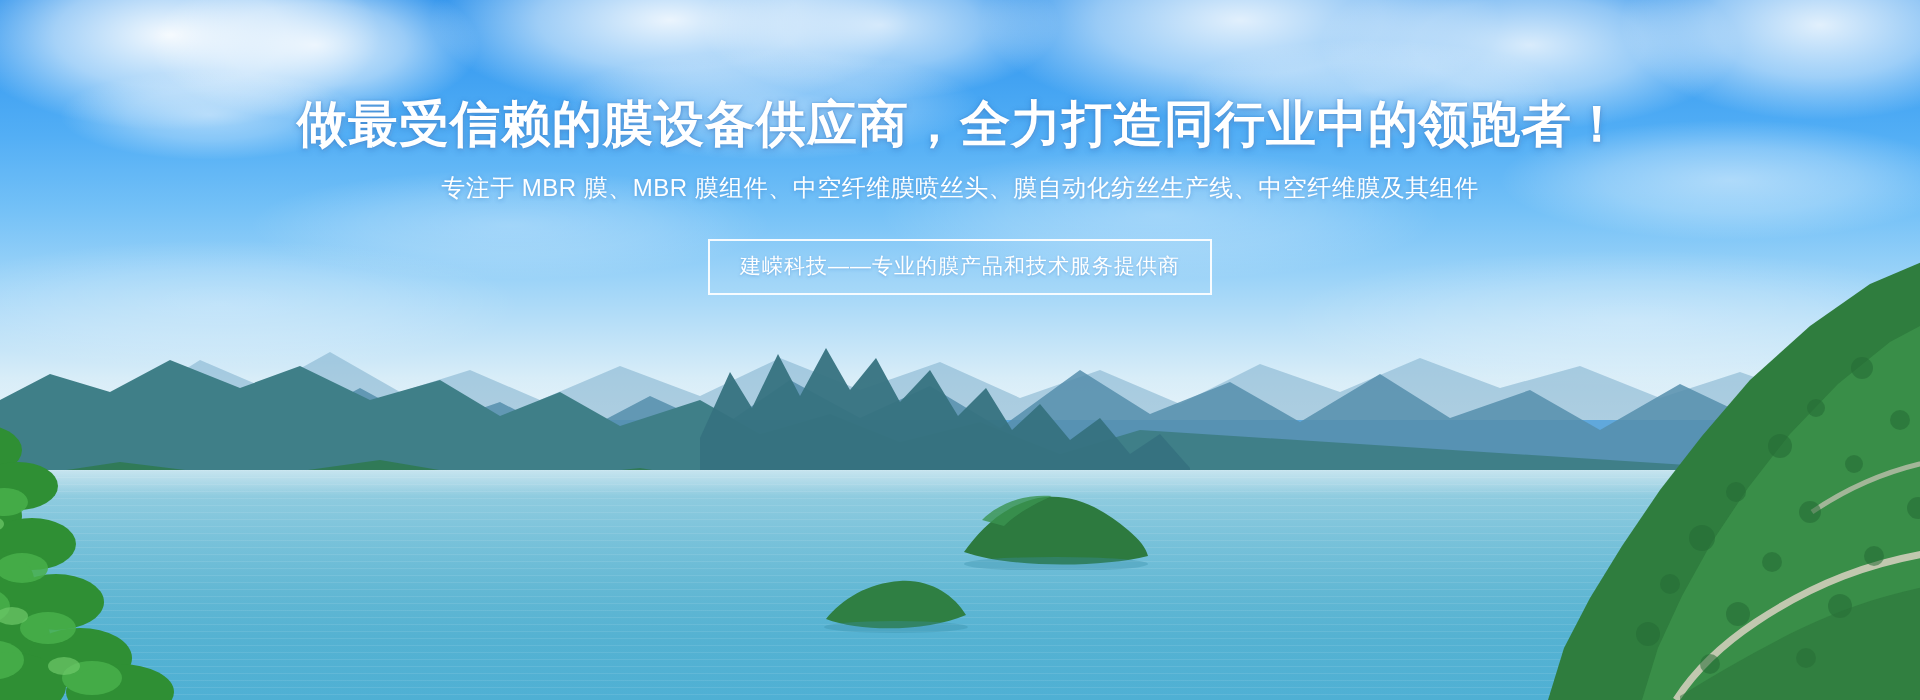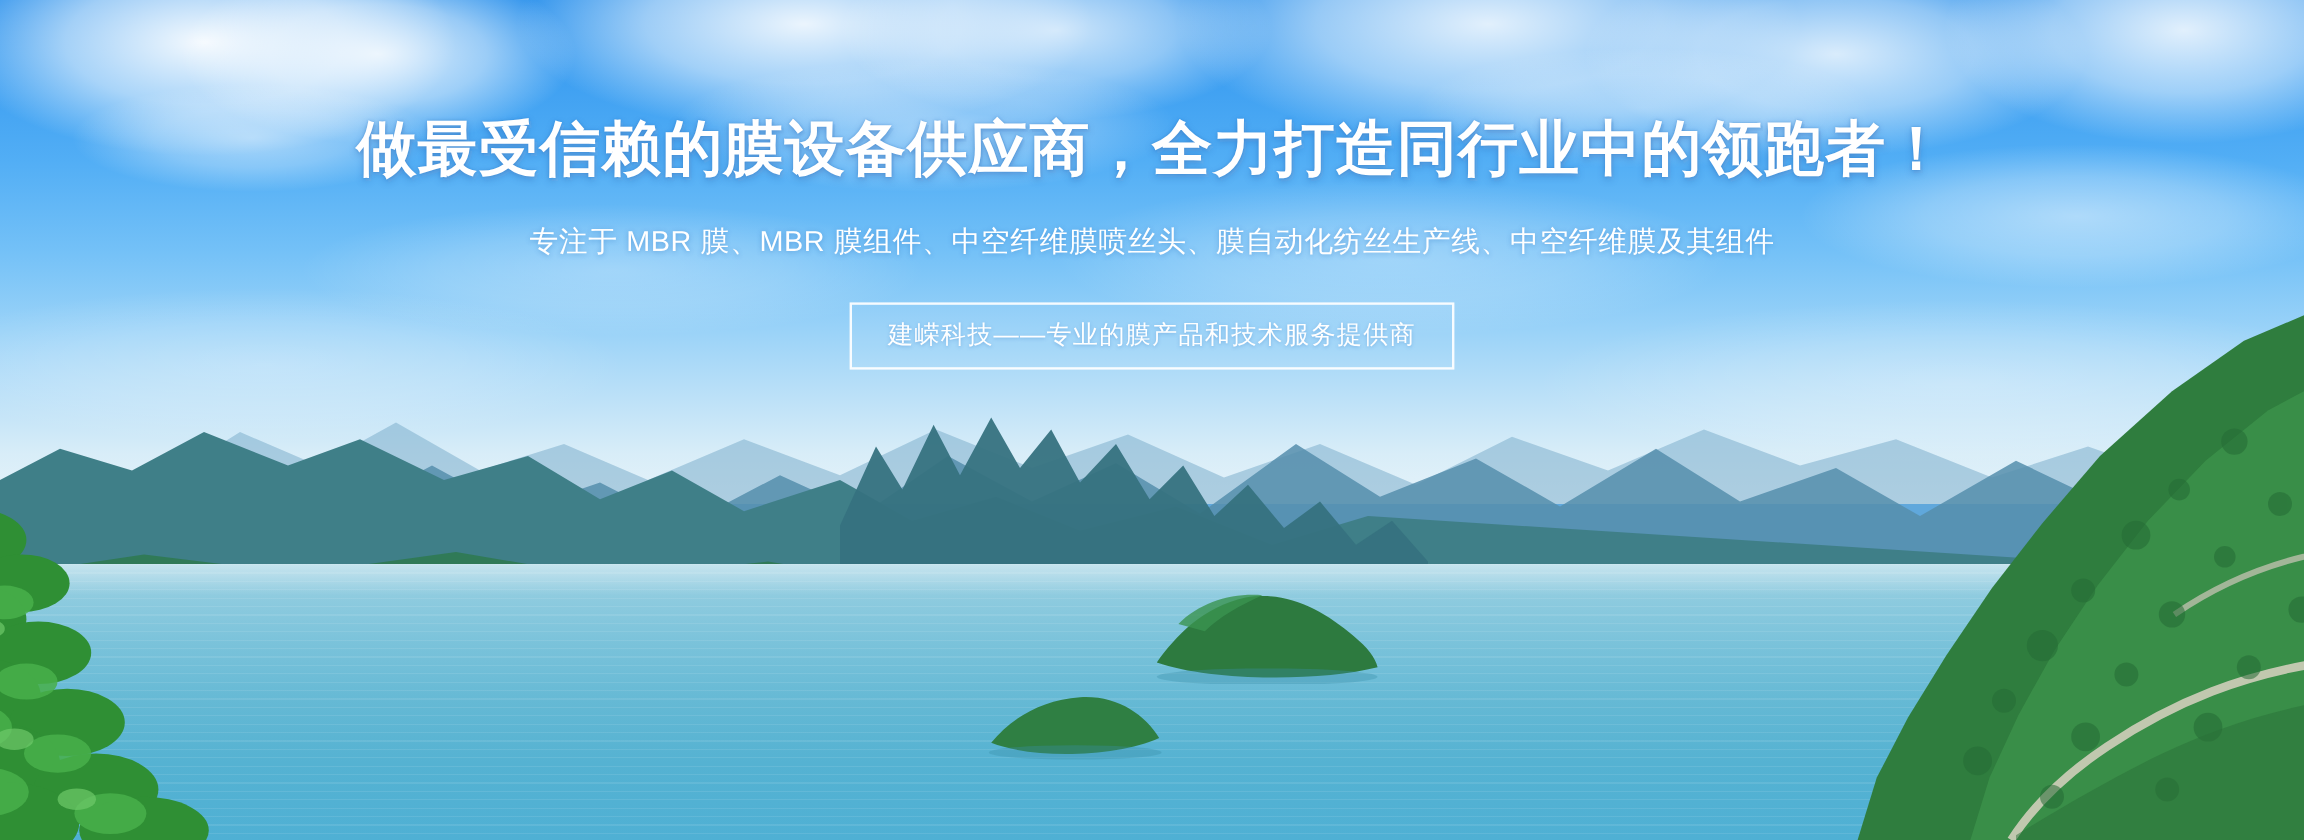--- a/index.html
+++ b/index.html
@@ -124,21 +124,21 @@
     letter-spacing: 1px;
     white-space: nowrap;
     text-shadow:
        0 0 2px rgba(40,110,190,.45),
        0 2px 6px rgba(30,90,170,.35),
        2px 2px 0 rgba(120,180,235,.35);
     font-family: "DejaVu Sans", "Liberation Sans", sans-serif;
   }
 
   .subhead {
-    margin-top: 34px;
+    margin-top: 21px;
     font-size: 24px;
     color: #ffffff;
     letter-spacing: .5px;
     white-space: nowrap;
     text-shadow: 0 1px 4px rgba(40,110,190,.45);
     font-family: "Liberation Sans", "DejaVu Sans", sans-serif;
   }
 
   .tagline-box {
     margin-top: 35px;

